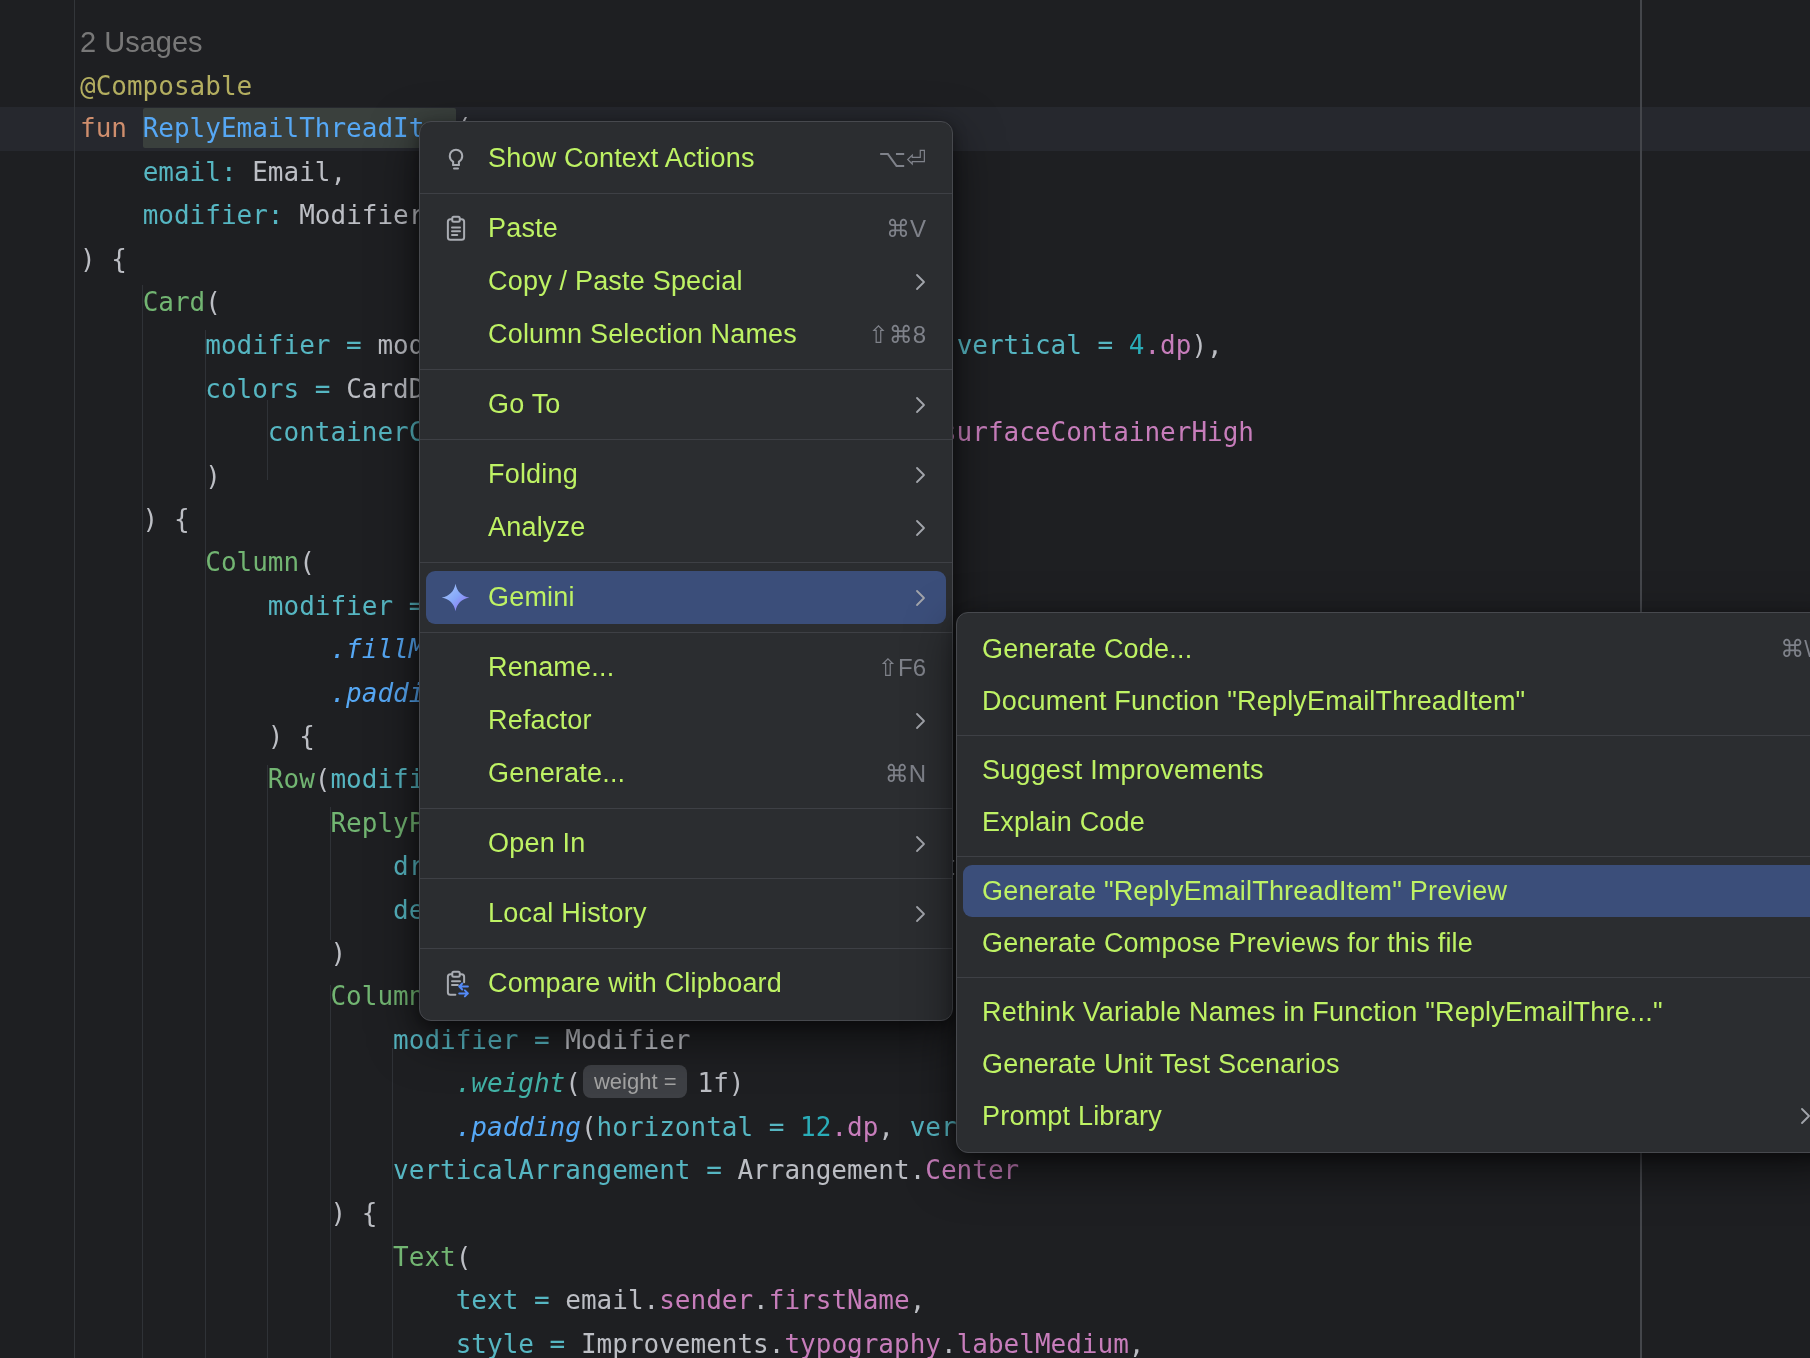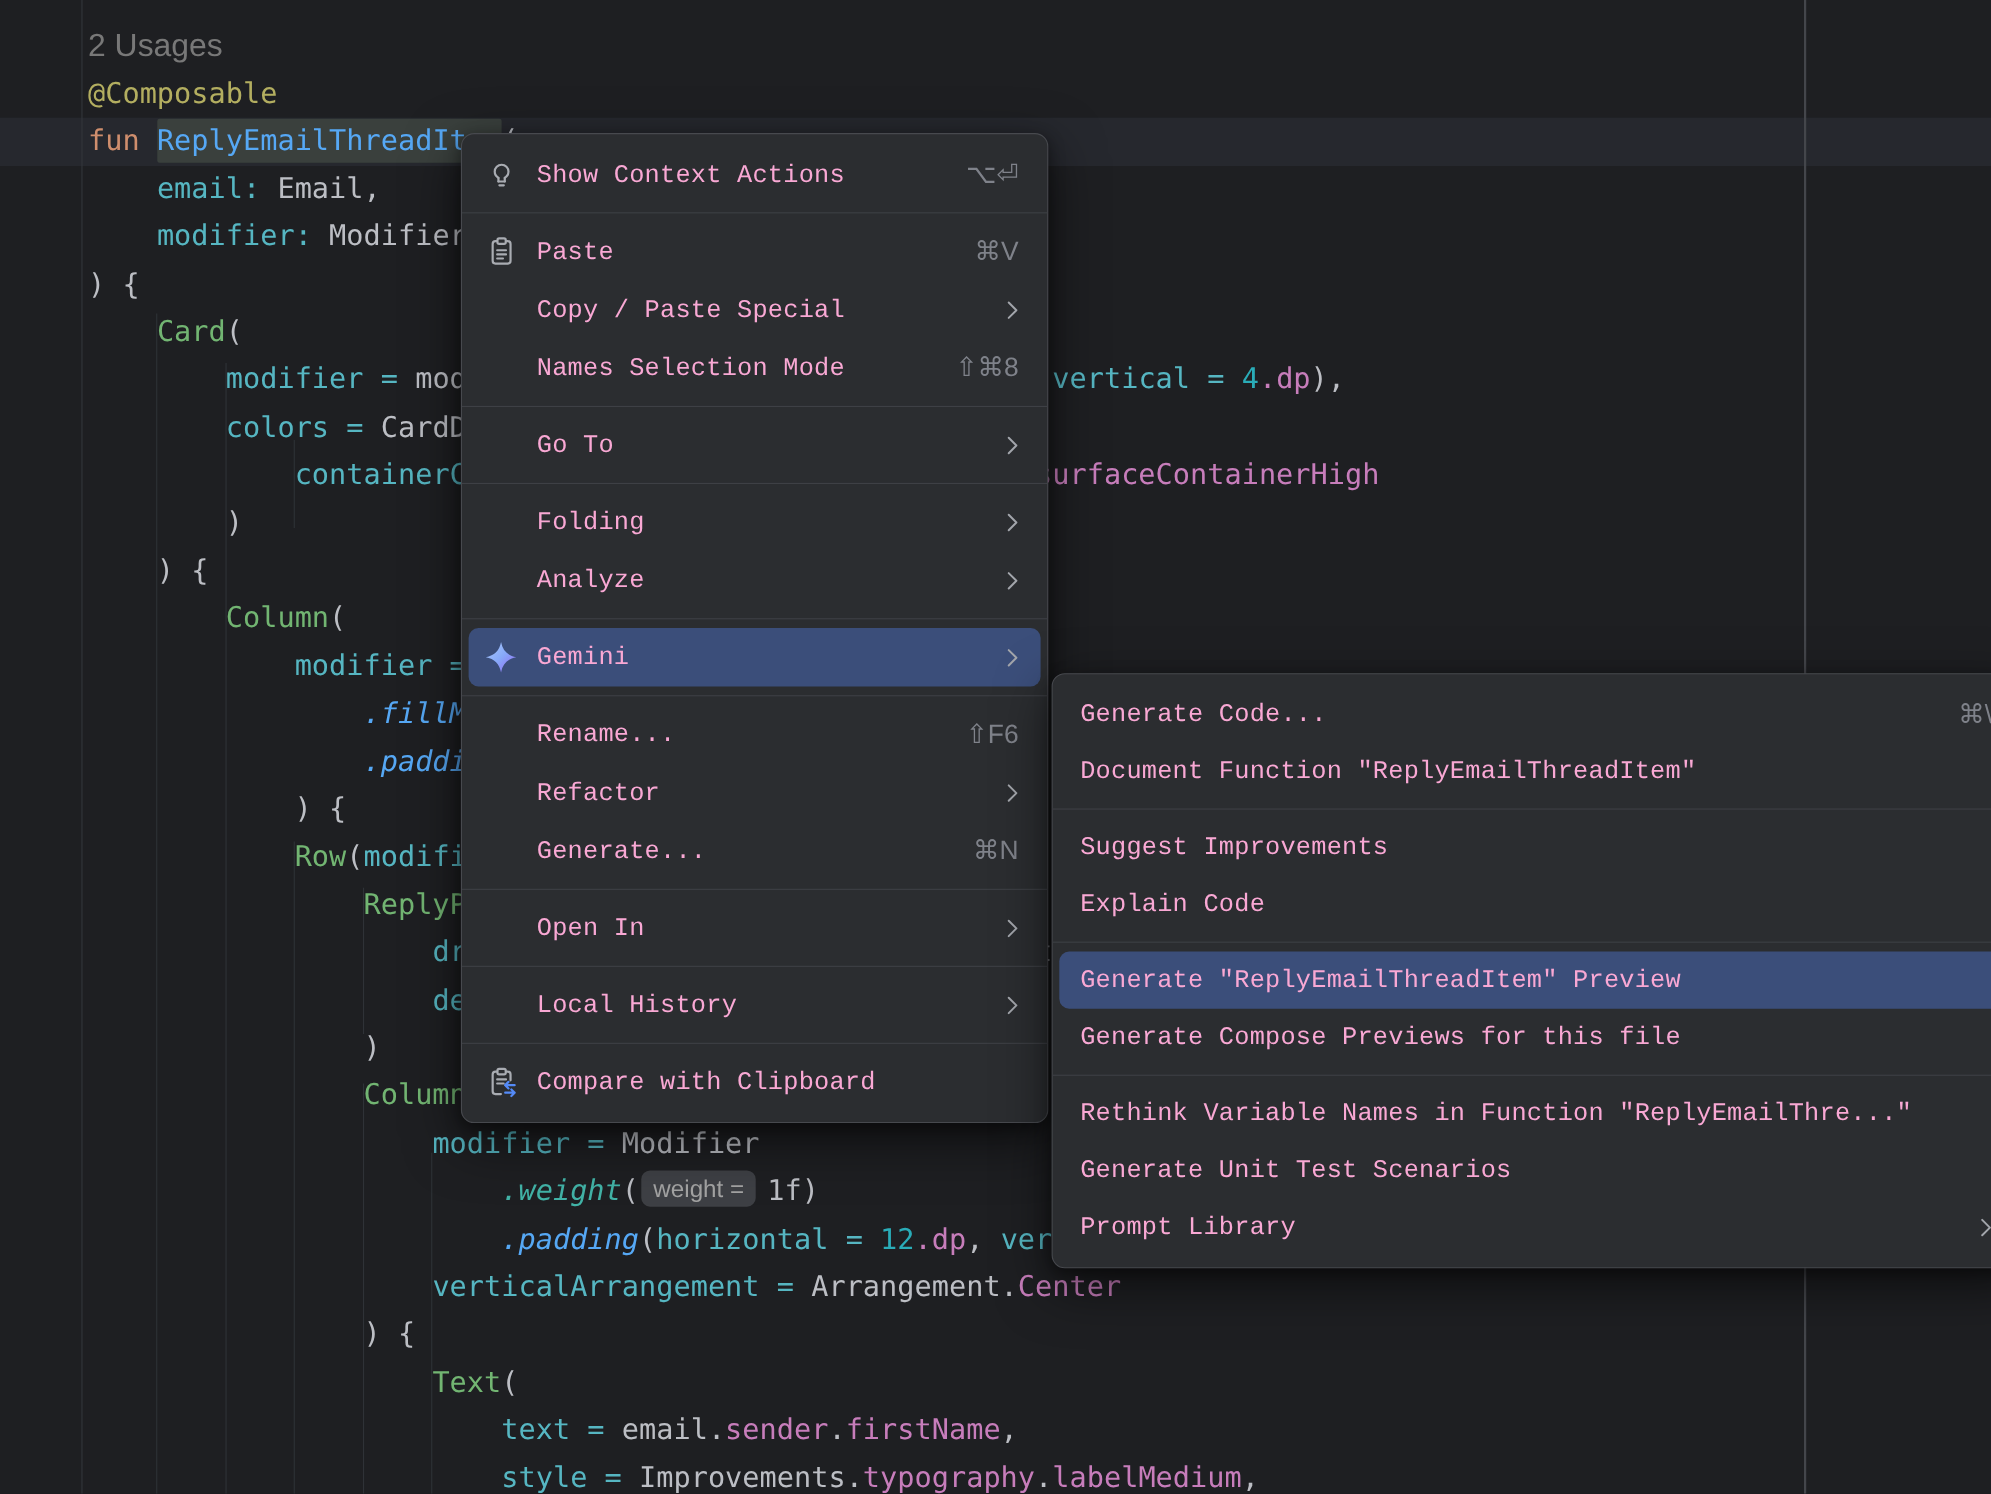--- a/index.html
+++ b/index.html
@@ -37,21 +37,21 @@
   .menu{position:absolute;background:#2B2D30;border:1px solid #47494E;border-radius:12px;
         box-shadow:0 16px 48px rgba(0,0,0,.55),0 4px 14px rgba(0,0,0,.38);
         padding:10px 0;box-sizing:border-box;z-index:10;}
   #context-menu{left:419px;top:121px;width:534px;}
   #gemini-submenu{left:956px;top:612px;width:884px;}
   .mi{display:flex;align-items:center;margin:0 6px;border-radius:9px;position:relative;}
   #context-menu .mi{height:53px;padding:0 20px 0 14px;}
   #gemini-submenu .mi{height:52px;padding:0 22px 0 19px;}
   .mi.selected{background:#3B4E7A;}
   .mi .ic{width:31px;height:31px;margin-right:17px;flex:none;display:flex;align-items:center;justify-content:center;}
-  .mi .lbl{font-size:23px;color:#f9a8d4;letter-spacing:.2px;white-space:pre;font-family:Liberation Mono, monospace;}
+  .mi .lbl{font-size:27px;color:#bef264;letter-spacing:.2px;white-space:pre;}
   .mi .sc{margin-left:auto;color:#7F828A;font-size:24px;padding-left:24px;white-space:pre;}
   .mi .arr{margin-left:auto;display:flex;padding-left:24px;}
   .msep{height:1px;background:#3E4045;margin:8px 0;}
 </style>
 </head>
 <body>
 
 <div id="editor">
   <div class="line-band"></div>
   <div class="gutter-line"></div>
@@ -132,21 +132,21 @@
       <span class="ic"></span>
       <span class="lbl">Copy / Paste Special</span>
       <span class="arr">
         <svg width="11" height="18" viewBox="0 0 11 18" fill="none" stroke="#A2A5AB" stroke-width="1.8" stroke-linecap="round" stroke-linejoin="round">
           <path d="M2 2 L9 9 L2 16"></path>
         </svg>
       </span>
     </div>
     <div class="mi">
       <span class="ic"></span>
-      <span class="lbl">Names Selection Mode</span>
+      <span class="lbl">Column Selection Names</span>
       <span class="sc">⇧⌘8</span>
     </div>
     <div class="msep"></div>
     <div class="mi">
       <span class="ic"></span>
       <span class="lbl">Go To</span>
       <span class="arr">
         <svg width="11" height="18" viewBox="0 0 11 18" fill="none" stroke="#A2A5AB" stroke-width="1.8" stroke-linecap="round" stroke-linejoin="round">
           <path d="M2 2 L9 9 L2 16"></path>
         </svg>

